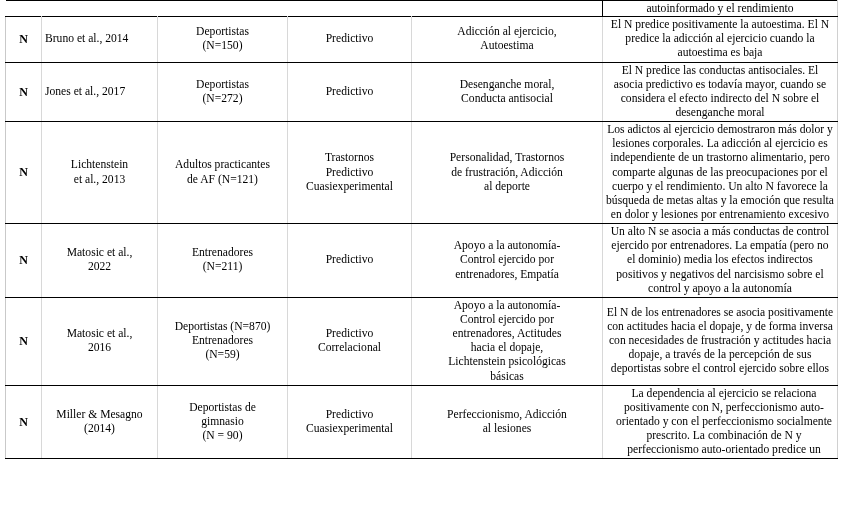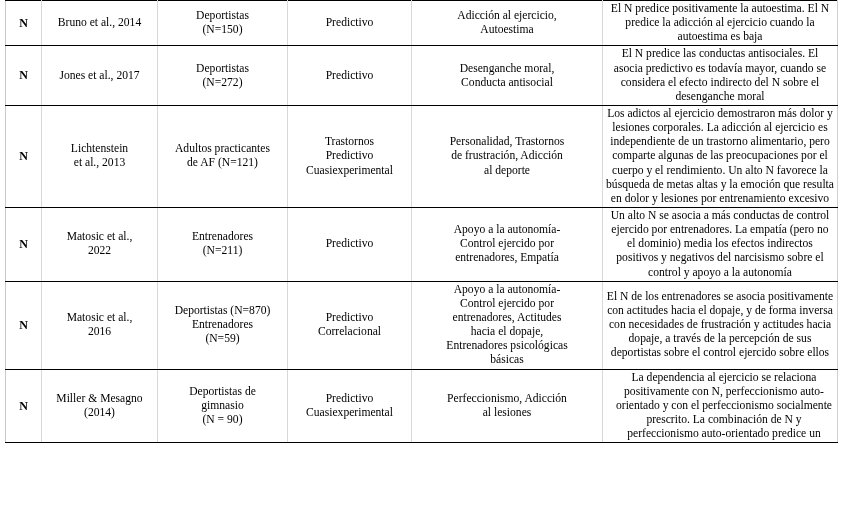--- a/index.html
+++ b/index.html
@@ -57,21 +57,21 @@
     font-weight: bold;
     font-size: 12px;
     text-align: center;
   }
   td.c-author {
     text-align: left;
     padding-left: 10px;
   }
   tr.r-top td.c-author,
   tr.r-jones td.c-author {
-    text-align: center;
+    text-align: left;
     padding-left: 3px;
   }
   .cont-row td {
     border-top: none;
     border-bottom: 1.3px solid #000;
     padding-top: 0;
   }
   .cont-row td.c-code,
   .cont-row td.c-author,
   .cont-row td.c-sample,
@@ -104,20 +104,28 @@
     <colgroup>
       <col class="col-code">
       <col class="col-author">
       <col class="col-sample">
       <col class="col-design">
       <col class="col-vars">
       <col class="col-findings">
     </colgroup>
     <tbody>
 
+      <tr class="cont-row">
+        <td class="c-code"></td>
+        <td class="c-author"></td>
+        <td class="c-sample"></td>
+        <td class="c-design"></td>
+        <td class="c-vars"></td>
+        <td class="c-findings">autoinformado y el rendimiento</td>
+      </tr>
 
       <tr class="r-top">
         <td class="c-code">N</td>
         <td class="c-author">Bruno et al., 2014</td>
         <td class="c-sample">
           <span class="cellline">Deportistas</span>
           <span class="cellline">(N=150)</span>
         </td>
         <td class="c-design">
           <span class="cellline">Predictivo</span>
@@ -203,21 +211,21 @@
         </td>
         <td class="c-design">
           <span class="cellline">Predictivo</span>
           <span class="cellline">Correlacional</span>
         </td>
         <td class="c-vars">
           <span class="cellline">Apoyo a la autonomía-</span>
           <span class="cellline">Control ejercido por</span>
           <span class="cellline">entrenadores, Actitudes</span>
           <span class="cellline">hacia el dopaje,</span>
-          <span class="cellline">Entrenadores psicológicas</span>
+          <span class="cellline">Lichtenstein psicológicas</span>
           <span class="cellline">básicas</span>
         </td>
         <td class="c-findings">El N de los entrenadores se asocia positivamente con actitudes hacia el dopaje, y de forma inversa con necesidades de frustración y actitudes hacia dopaje, a través de la percepción de sus deportistas sobre el control ejercido sobre ellos</td>
       </tr>
 
       <tr class="tail-row">
         <td class="c-code">N</td>
         <td class="c-author">
           <span class="cellline">Miller &amp; Mesagno</span>
           <span class="cellline">(2014)</span>

